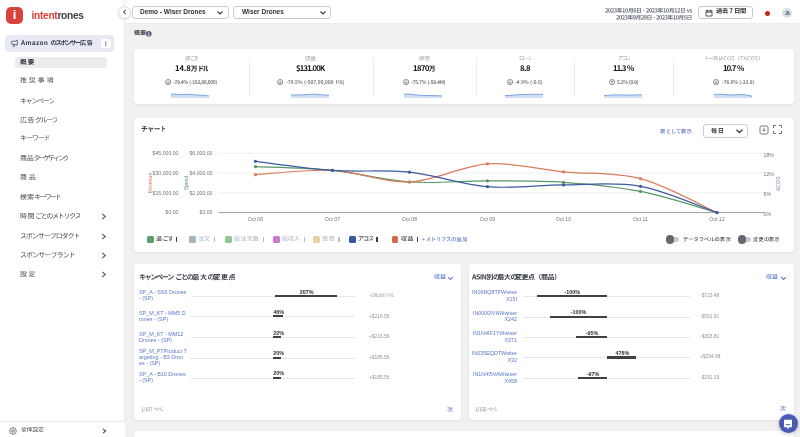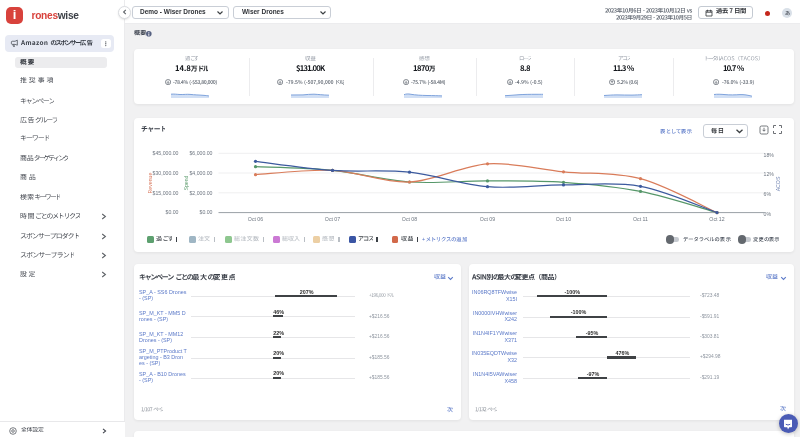--- a/index.html
+++ b/index.html
@@ -87,21 +87,21 @@
     <div class="abs" style="left:765px;top:10.8px;width:5.2px;height:5.2px;border-radius:50%;background:#c5271c"></div>
     <div class="abs" style="left:782px;top:8px;width:10px;height:10px;border-radius:50%;background:#d9e0e8"></div>
     <div class="abs" style="left:784.8px;top:10.5px;line-height:0;"><svg style="vertical-align:top;position:relative;top:0px;" width="5.2" height="6.1">
         <g fill="#414650" transform="translate(0,4.06) scale(0.005200,-0.005200)">
           <use href="#g18"></use>
         </g>
       </svg></div>
     <div class="abs" style="left:0;top:0;width:125px;height:437px;background:#fff;border-right:1px solid #ebebed"></div>
     <div class="abs" style="left:6px;top:7px;width:17px;height:17px;border-radius:5px;background:#d8423c"></div>
     <div class="lat" style="left:6px;top:7px;width:17px;text-align:center;font-size:13px;color:#fff;font-weight:700;line-height:16px">i</div>
-    <div class="lat" style="left:31.5px;top:9.7px;font-size:10.2px;color:#3b3f46;font-weight:700;letter-spacing:-0.3px"><span style="color:#d8423c">rones</span><span style="color:#3d4148">wise</span></div>
+    <div class="lat" style="left:31.5px;top:9.7px;font-size:10.2px;color:#3b3f46;font-weight:700;letter-spacing:-0.3px"><span style="color:#d8423c">intent</span><span style="color:#3d4148">rones</span></div>
     <div class="abs" style="left:118px;top:5.5px;width:13px;height:13px;border-radius:50%;background:#fff;border:1px solid #dadce0;box-shadow:0 1px 2px rgba(0,0,0,.1)"></div>
     <svg class="abs" style="left:121.5px;top:9px" width="6" height="6">
       <path d="M3.8 0.8 L1.6 3 L3.8 5.2" stroke="#5f6368" stroke-width="1.1" fill="none"></path>
     </svg>
     <div class="abs" style="left:5px;top:35px;width:109px;height:16.5px;border-radius:4px;background:#e7eaf4"></div>
     <svg class="abs" style="left:9.5px;top:39px" width="9" height="9" viewBox="0 0 16 16">
       <path d="M13 2 L13 11 L9 9.5 H4 a1.5 1.5 0 0 1 -1.5-1.5 V5.5 A1.5 1.5 0 0 1 4 4 H9 Z M5 9.8 L6.2 13.4 L8 13.4 L6.8 9.8" stroke="#4a4f57" stroke-width="1.4" fill="none" stroke-linejoin="round"></path>
     </svg>
     <div class="abs" style="left:21px;top:39.6px;line-height:0;"><svg style="vertical-align:top;position:relative;top:0px;" width="72.0" height="7.6">
         <g fill="#383d46" transform="translate(0,4.99) scale(0.006400,-0.006400)">

